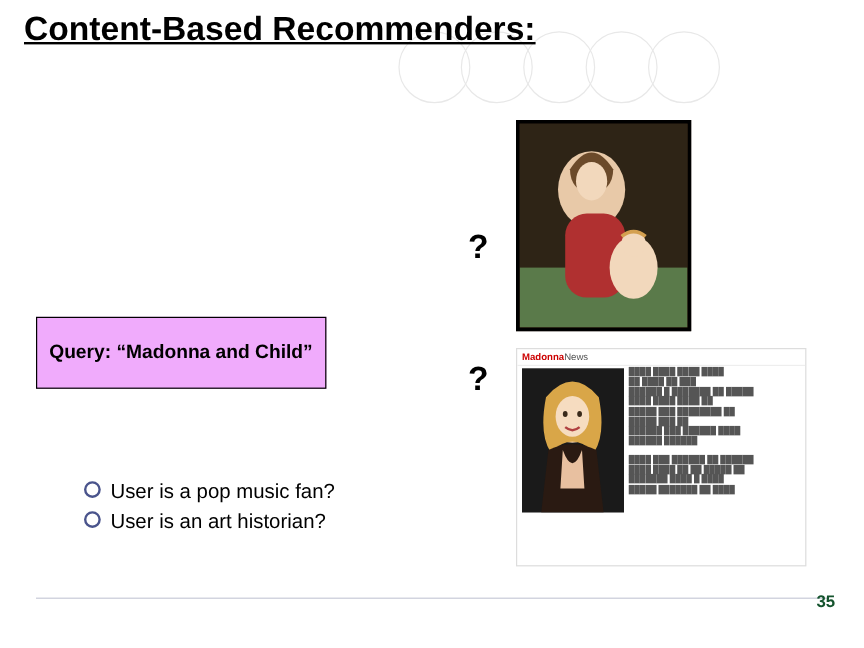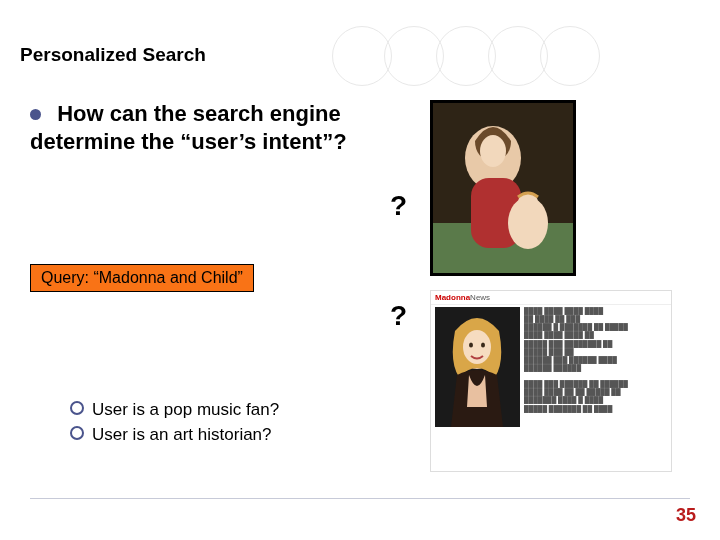--- a/index.html
+++ b/index.html
@@ -67,24 +67,24 @@
     vertical-align: 1px;
   }
   .bullet1 span {
     display: inline;
   }
   .query-box {
     position: absolute;
     left: 30px;
     top: 264px;
     border: 1px solid #000;
-    padding: 4px 10px;
+    padding: 20px 10px;
     font-size: 16px;
-    font-weight: normal;
-    background: #f97316;
+    font-weight: bold;
+    background: #f0abfc;
   }
   .qmark {
     position: absolute;
     font-size: 28px;
     font-weight: bold;
   }
   .qmark.a { left: 390px; top: 190px; }
   .qmark.b { left: 390px; top: 300px; }
   .img-frame-top {
     position: absolute;
@@ -180,44 +180,41 @@
   .hr {
     position: absolute;
     left: 30px;
     right: 30px;
     top: 498px;
     border-top: 1px solid #c7cad8;
   }
   .pagenum {
     position: absolute;
     right: 24px;
-    bottom: 14px;
-    font-size: 18px;
-    font-weight: bold;
-    color: #b91c1c;
+    bottom: 31px;
+    font-size: 14px;
+    font-weight: bold;
+    color: #14532d;
   }
 </style>
 </head>
 <body>
 
 <div class="slide">
 
   <div class="deco-circles">
     <div></div>
       <div></div>
       <div></div>
       <div></div>
       <div></div>
   </div>
 
-  <div class="subtitle">Personalized Search</div>
-
-  <div class="bullet1">
-    <span>How can the search engine determine the “user’s intent”?</span>
-  </div>
+  <div class="title">Content-Based Recommenders:</div>
+
 
   <div class="query-box">Query: “Madonna and Child”</div>
 
   <div class="qmark a">?</div>
   <div class="qmark b">?</div>
 
   <div class="img-frame-top">
     <svg viewBox="0 0 140 170">
       <rect x="0" y="0" width="140" height="170" fill="#2e2416"></rect>
       <rect x="0" y="120" width="140" height="50" fill="#5a7a4a"></rect>

